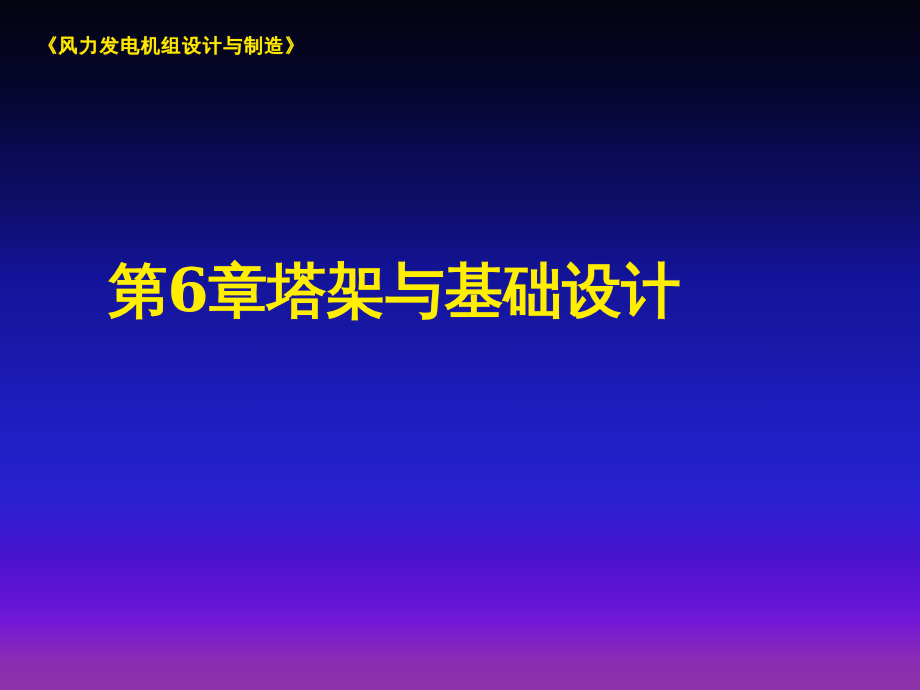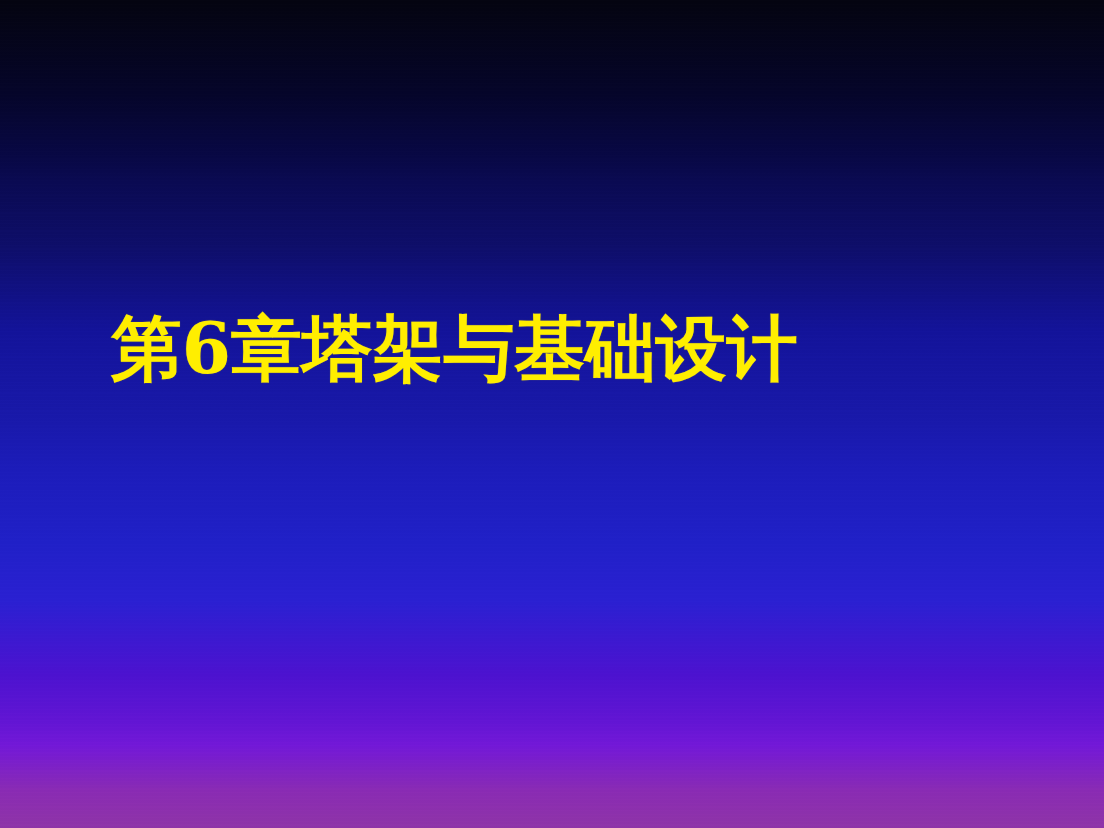--- a/index.html
+++ b/index.html
@@ -72,21 +72,21 @@
     font-size: 19px;
     font-weight: 700;
     letter-spacing: 1.6px;
     line-height: 1;
     white-space: nowrap;
     text-shadow: 0 0 1px rgba(255,232,0,0.55);
   }
 
   .title-block {
     position: absolute;
-    left: 0;
+    left: 16px;
     top: 243px;
     width: 803px;
     height: 95px;
     display: flex;
     align-items: center;
     justify-content: center;
     z-index: 3;
     
     padding-right: 46px;
     box-sizing: border-box;
@@ -101,18 +101,21 @@
     letter-spacing: 0px;
     white-space: nowrap;
     text-shadow: 0 0 1px rgba(255,238,0,0.4);
   }
 </style>
 </head>
 <body>
 
 <div class="slide">
 
+  <div class="header-line">
+    <span class="header-text">《风力发电机组设计与制造》</span>
+  </div>
 
   <div class="title-block">
     <h1 class="title-text">第6章塔架与基础设计</h1>
   </div>
 
 </div>
 
 </body></html>

